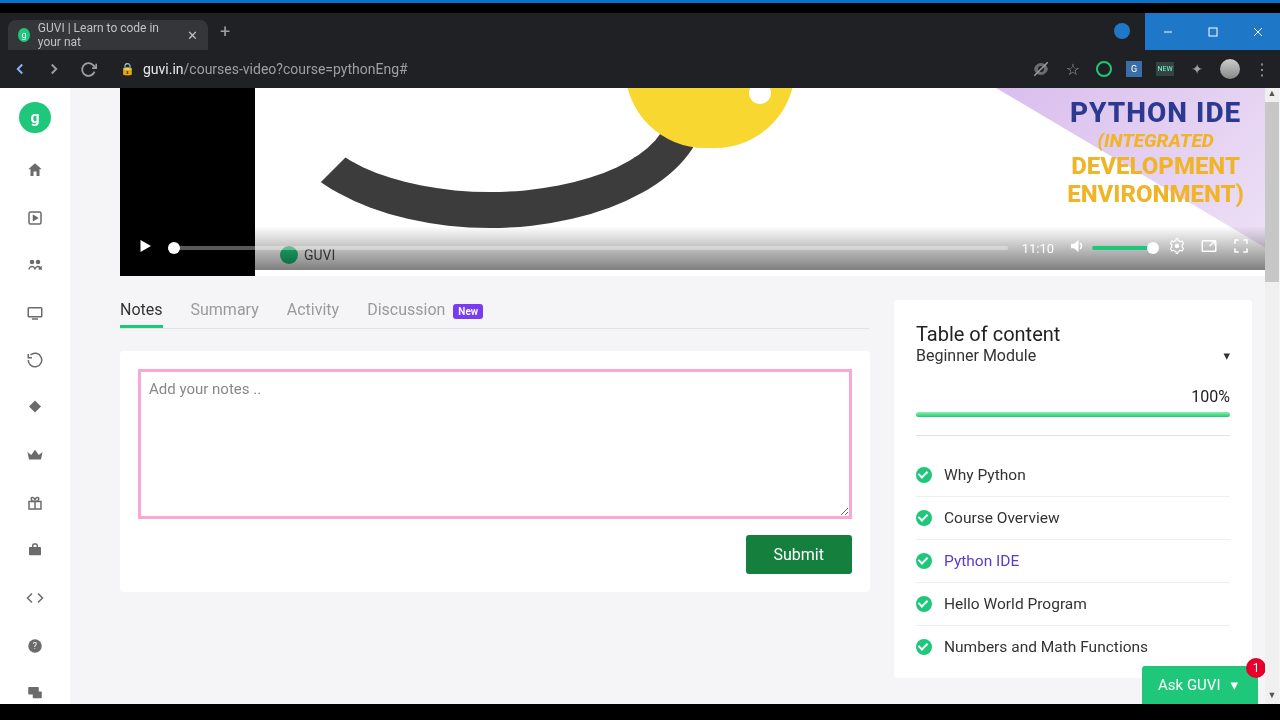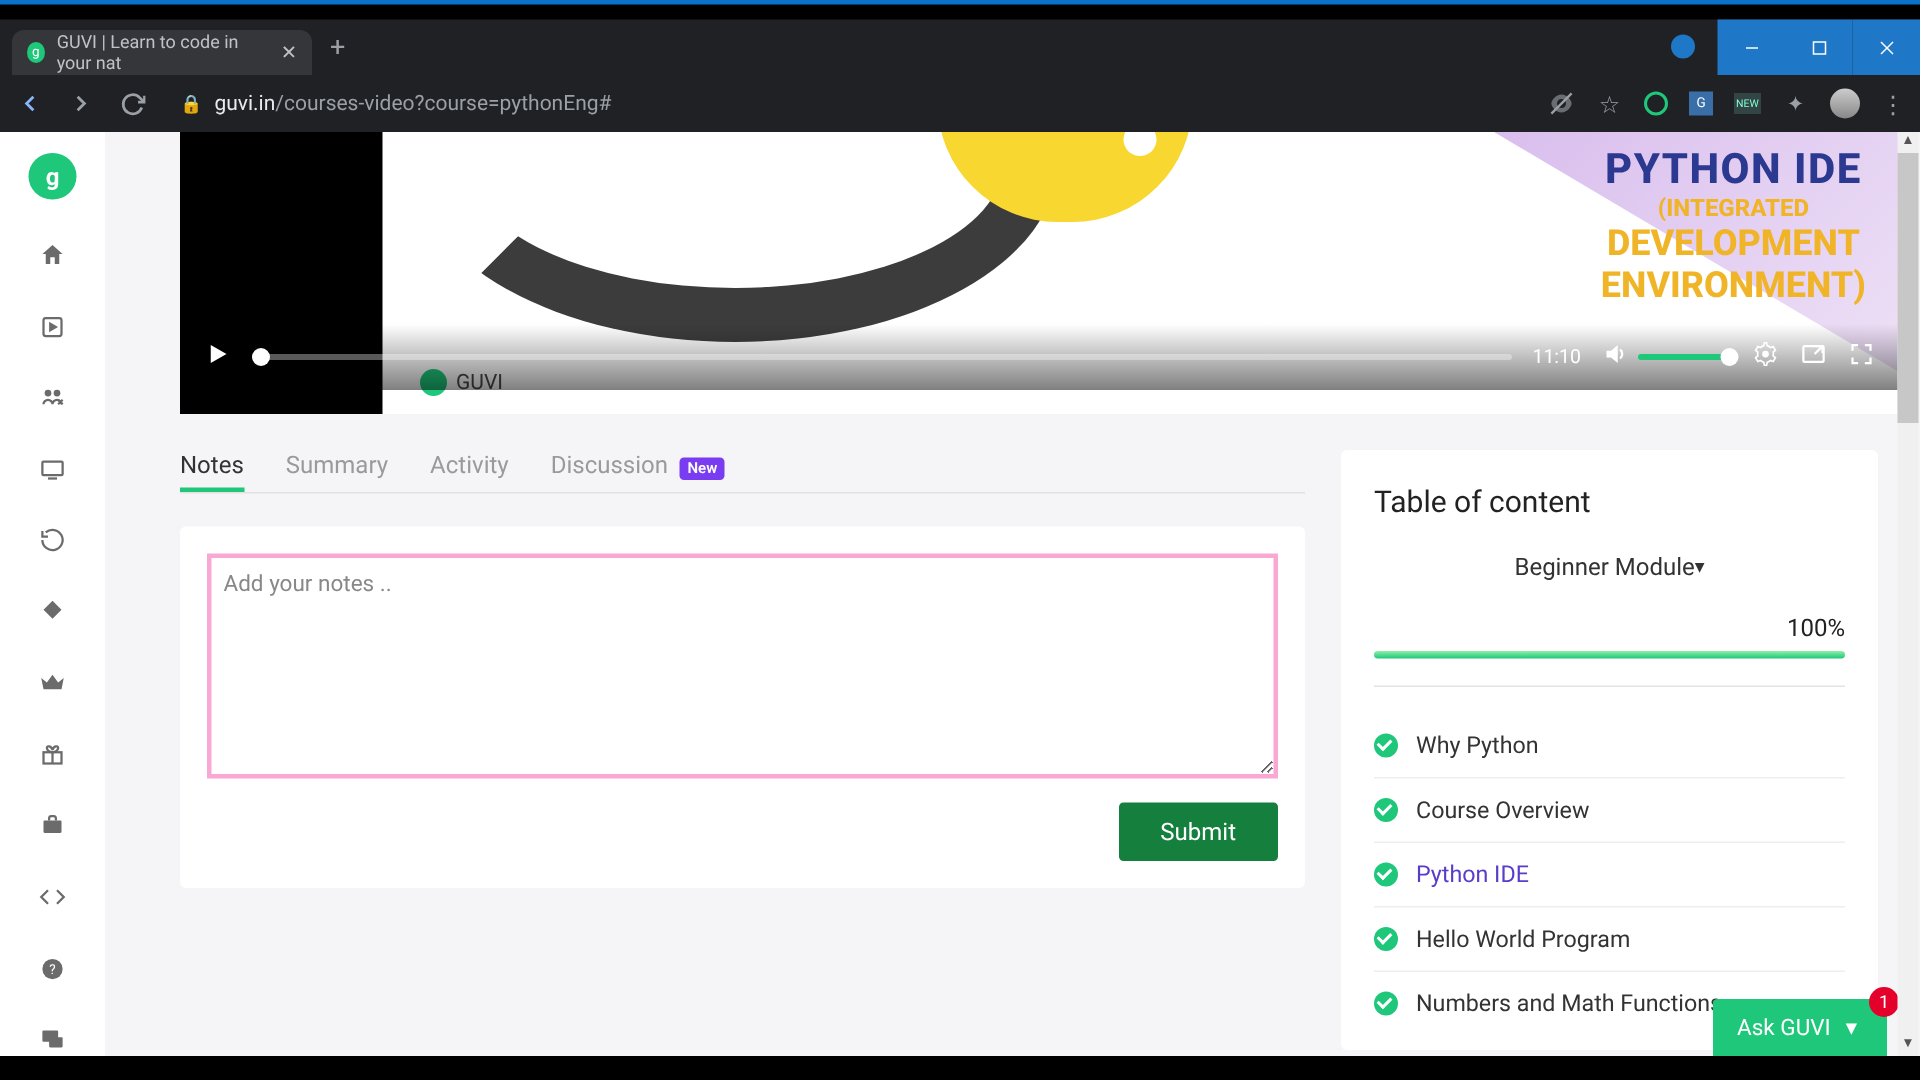--- a/index.html
+++ b/index.html
@@ -51,27 +51,27 @@
 
 
 .video-wrap { margin:0 14px 0 50px; height:188px; background:#000; position:relative; }
 .vid-art { position:absolute; left:135px; top:0; right:0; bottom:0; background:#fff; overflow:hidden; }
 .arc{position:absolute;left:20px;top:-100px;width:430px;height:240px;border:36px solid #3c3c3c;border-radius:50%;border-top-color:transparent;border-left-color:transparent;}
 .blob{position:absolute;left:370px;top:-30px;width:170px;height:90px;background:#f7d730;border-radius:0 0 80px 80px;}
 .blob::after{content:"";position:absolute;right:24px;top:24px;width:22px;height:22px;background:#fff;border-radius:50%;}
 .tri{position:absolute;right:0;top:0;width:270px;height:160px;background:linear-gradient(135deg,#c9a2e6,#e6d3f2);clip-path:polygon(100% 0,100% 100%,0 0);opacity:.7;}
 .ide-text{position:absolute;right:22px;top:8px;text-align:center;font-weight:800;}
 .ide-text .l1{color:#2b3990;font-size:28px;letter-spacing:1px;}
-.ide-text .l2{color:#f0b429;font-size:16px;}
+.ide-text .l2{color:#f0b429;font-size:19px;font-style:italic;}
 .ide-text .l3{color:#f0b429;font-size:24px;}
 .ide-text .l4{color:#f0b429;font-size:24px;text-align:center;}
 .guvi-mark{position:absolute;left:160px;bottom:12px;display:flex;align-items:center;gap:6px;color:#4a4a4a;font-size:14px;}
 .guvi-mark .g{width:18px;height:18px;background:#1ec77a;border-radius:50%;}
 
-.vcontrols{position:absolute;left:0;right:0;bottom:16px;height:44px;display:flex;align-items:center;padding:0 16px;gap:14px;color:#fff;background:linear-gradient(transparent,rgba(0,0,0,.5));}
+.vcontrols{position:absolute;left:0;right:0;bottom:6px;height:44px;display:flex;align-items:center;padding:0 16px;gap:14px;color:#fff;background:linear-gradient(transparent,rgba(0,0,0,.5));}
 .play{cursor:pointer;}
 .seek{flex:1;position:relative;height:4px;background:rgba(255,255,255,.35);border-radius:2px;}
 .seek .knob{position:absolute;left:0;top:-4px;width:12px;height:12px;background:#fff;border-radius:50%;}
 .time{font-size:13px;}
 .vol{display:flex;align-items:center;gap:6px;}
 .vol-bar{width:62px;height:4px;background:#1ec77a;border-radius:2px;position:relative;}
 .vol-bar .k{position:absolute;right:-5px;top:-4px;width:12px;height:12px;background:#fff;border-radius:50%;}
 .vico{cursor:pointer;}
 
 
@@ -83,22 +83,22 @@
 .tab-item.active::after{content:"";position:absolute;left:0;right:0;bottom:-9px;height:3px;background:#1ec77a;}
 .new-badge{background:#7a3cf0;color:#fff;font-size:10px;padding:2px 5px;border-radius:3px;margin-left:4px;font-weight:600;}
 .notes-card{background:#fff;border-radius:4px;padding:18px;margin-top:22px;}
 .notes-ta{width:100%;height:150px;border:3px solid #f9a8d4;resize:both;padding:8px;font-size:15px;color:#333;font-family:inherit;}
 .notes-ta::placeholder{color:#888;}
 .submit-row{display:flex;justify-content:flex-end;margin-top:12px;}
 .submit-btn{background:#15803d;color:#fff;border:none;padding:10px 28px;font-size:16px;border-radius:3px;cursor:pointer;}
 
 
 .right-col{width:358px;background:#fff;border-radius:4px;padding:22px 22px 10px;}
-.toc-title{font-size:20px;color:#222;margin-bottom:22px;}
-.module{display:flex;justify-content:center;align-items:center;color:#333;font-size:16px;cursor:pointer;}
+.toc-title{font-size:20px;color:#222;}
+.module{display:flex;justify-content:space-between;align-items:center;color:#333;font-size:16px;cursor:pointer;}
 .chev{font-size:13px;color:#333;}
 .pct-row{text-align:right;font-size:16px;color:#222;margin-top:22px;}
 .prog{height:5px;background:linear-gradient(#8ef0a8,#1ec77a);border-radius:3px;margin-top:6px;}
 .hr{height:1px;background:#e3e3e3;margin:18px 0;}
 .lesson{display:flex;align-items:center;gap:12px;padding:12px 0;border-bottom:1px solid #eee;cursor:pointer;}
 .lesson:last-child{border-bottom:none;}
 .chk{width:16px;height:16px;background:#1ec77a;border-radius:50%;position:relative;flex-shrink:0;}
 .chk::after{content:"";position:absolute;left:4px;top:2px;width:4px;height:7px;border:solid #fff;border-width:0 2px 2px 0;transform:rotate(45deg);}
 .lesson-t{font-size:15.5px;color:#333;}
 .lesson.active .lesson-t{color:#5a3cc9;}

